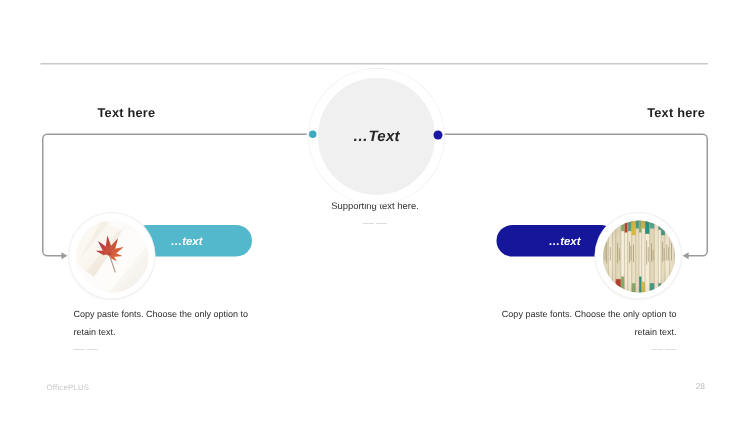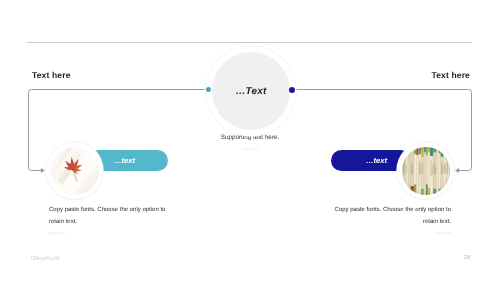--- a/index.html
+++ b/index.html
@@ -1,21 +1,21 @@
 <!DOCTYPE html>
 <html><head>
 <meta charset="utf-8">
 <style>
   html,body{margin:0;padding:0;}
   body{width:500px;height:281px;background:#fff;font-family:"Liberation Sans",sans-serif;overflow:hidden;-webkit-font-smoothing:antialiased;text-rendering:geometricPrecision;}
   .slide{position:relative;width:500px;height:281px;background:#fff;}
 
   .top-rule{position:absolute;left:27px;top:42px;width:445px;height:1px;background:#c9c9cc;}
 
-  .label{position:absolute;font-size:8.5px;font-weight:bold;color:#1f1f1f;letter-spacing:.15px;}
+  .label{position:absolute;font-size:8.5px;font-weight:bold;color:#1f1f1f;letter-spacing:.15px;margin-left:33px;}
   .label-left{left:32px;top:70px;}
   .label-right{right:30px;top:70px;}
 
   .connectors{position:absolute;left:0;top:0;width:500px;height:281px;}
 
   .center-circle{position:absolute;left:206px;top:46px;width:90px;height:90px;border-radius:50%;background:#f0f0f0;border:6px solid #fff;box-sizing:border-box;display:flex;align-items:center;justify-content:center;box-shadow:0 0 0 0.6px #f2f1f1;z-index:4;}
   .center-text{font-size:10px;font-weight:bold;font-style:italic;color:#262626;letter-spacing:.2px;}
 
   .support{position:absolute;left:0;right:0;top:134px;text-align:center;font-size:6.3px;color:#333;}
   .support2{position:absolute;left:0;right:0;top:147px;text-align:center;font-size:3.6px;color:#c4c4c4;letter-spacing:.2px;font-weight:bold;}

